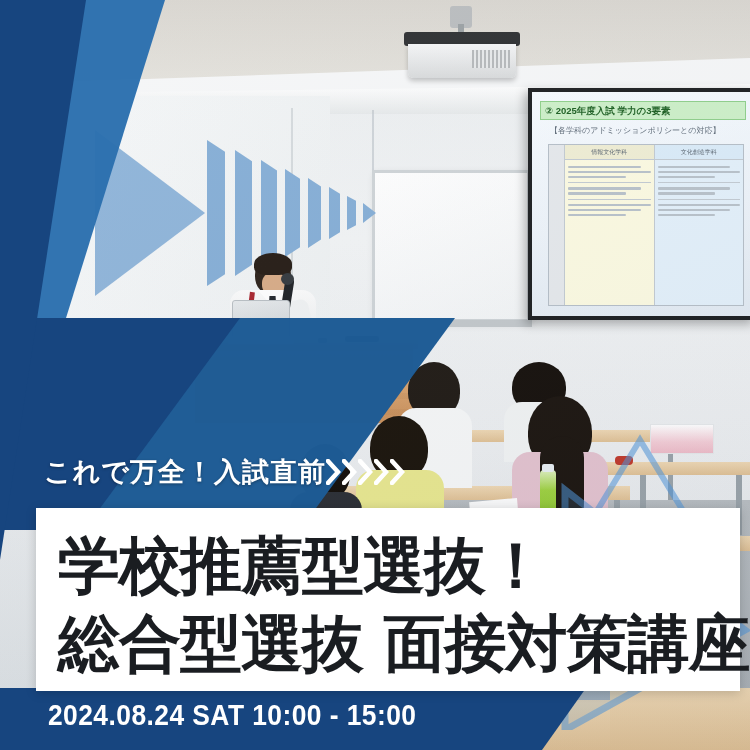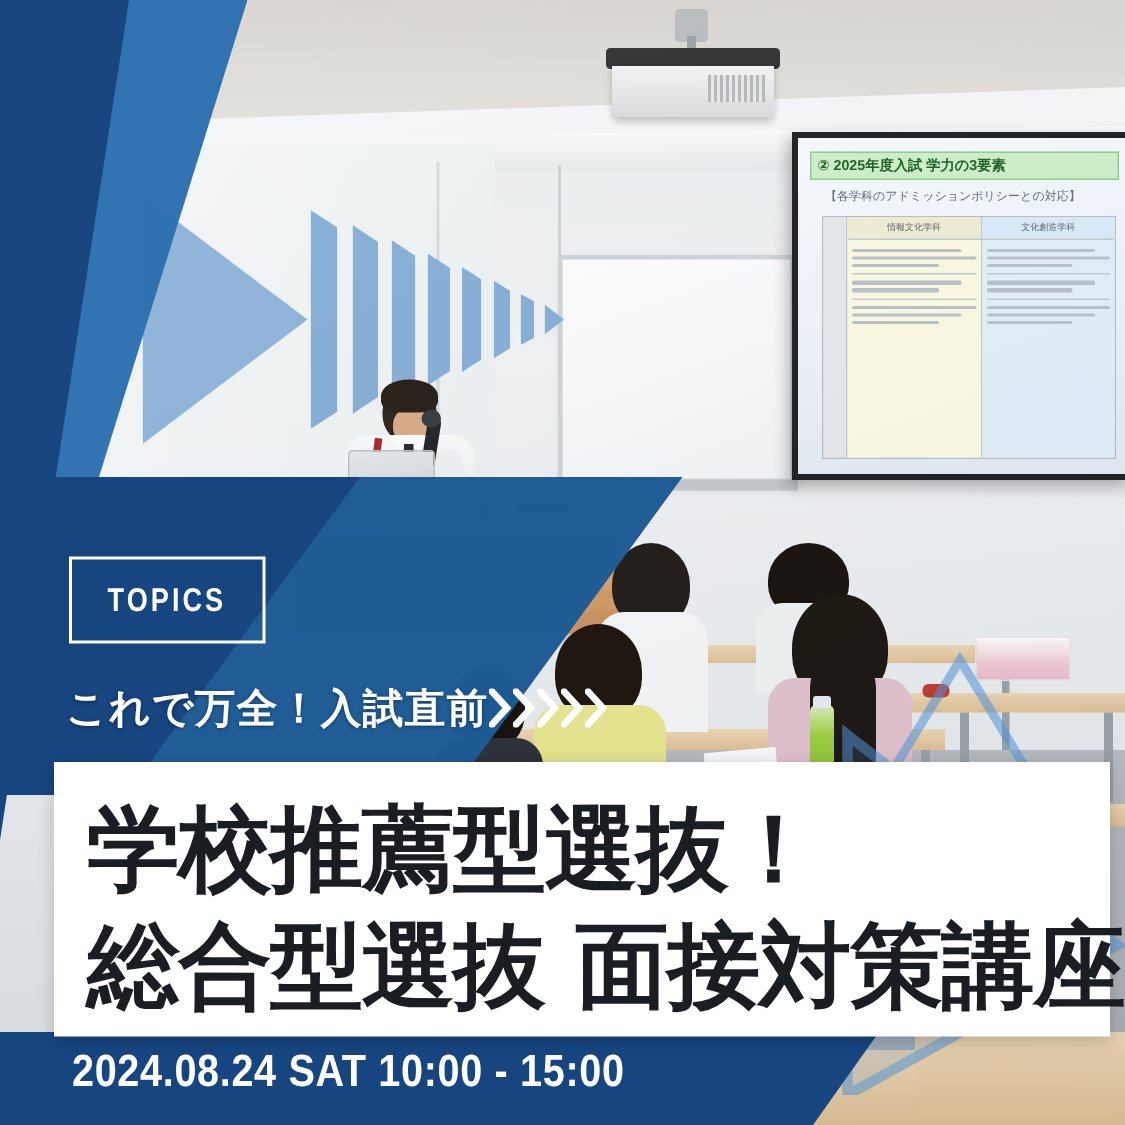--- a/index.html
+++ b/index.html
@@ -363,23 +363,20 @@
 
   <div class="tri-outline">
     <svg viewBox="0 0 230 300" fill="none">
       <polygon points="20,300 20,60 200,200" stroke="#4f93d6" stroke-width="7" fill="rgba(90,150,205,.30)"></polygon>
       <polygon points="95,10 10,150 180,150" stroke="#4f93d6" stroke-width="6" fill="none"></polygon>
     </svg>
   </div>
 
   <div class="bottom-band"></div>
 
-  <div class="topics-box">
-    <span>TOPICS</span>
-  </div>
 
   <div class="tagline">
     <div class="tl-text">これで万全！入試直前</div>
     <div class="chev-wrap">
       <div class="chev">
           <svg width="15" height="26" viewBox="0 0 15 26">
             <path d="M2 2 L12 13 L2 24" stroke="#ffffff" stroke-width="4.5" fill="none" stroke-linecap="square"></path>
           </svg>
         </div>
       <div class="chev">

